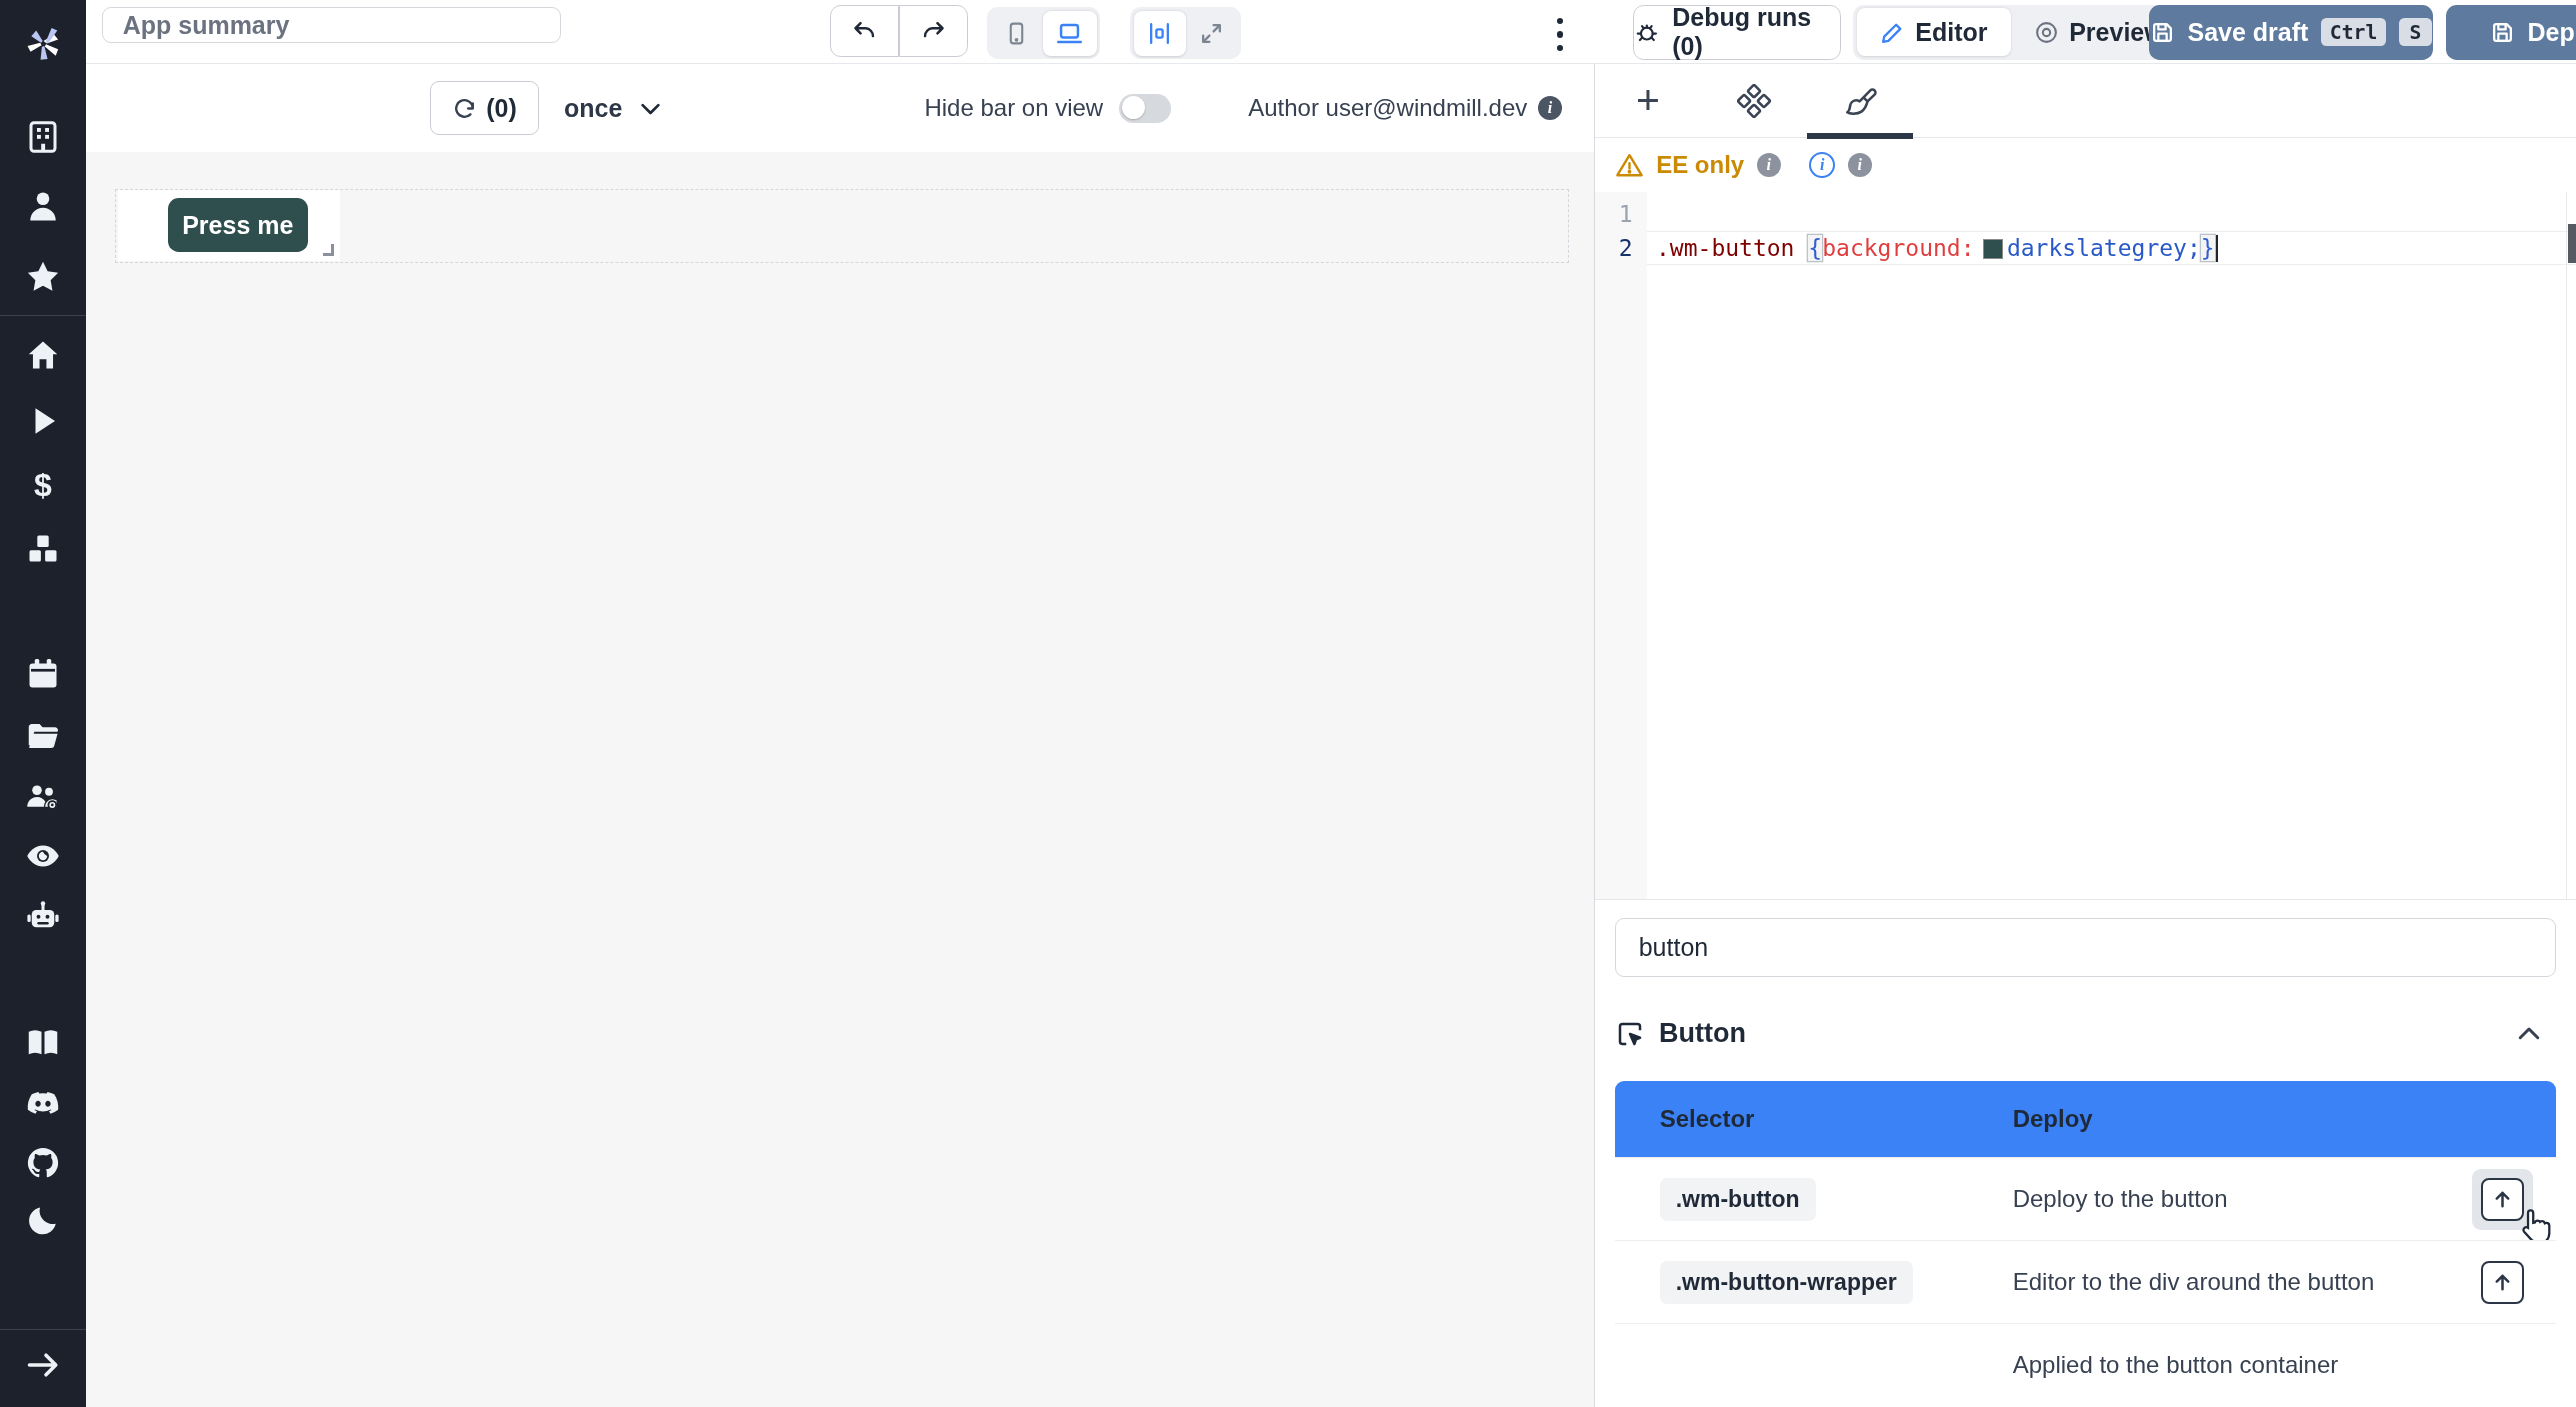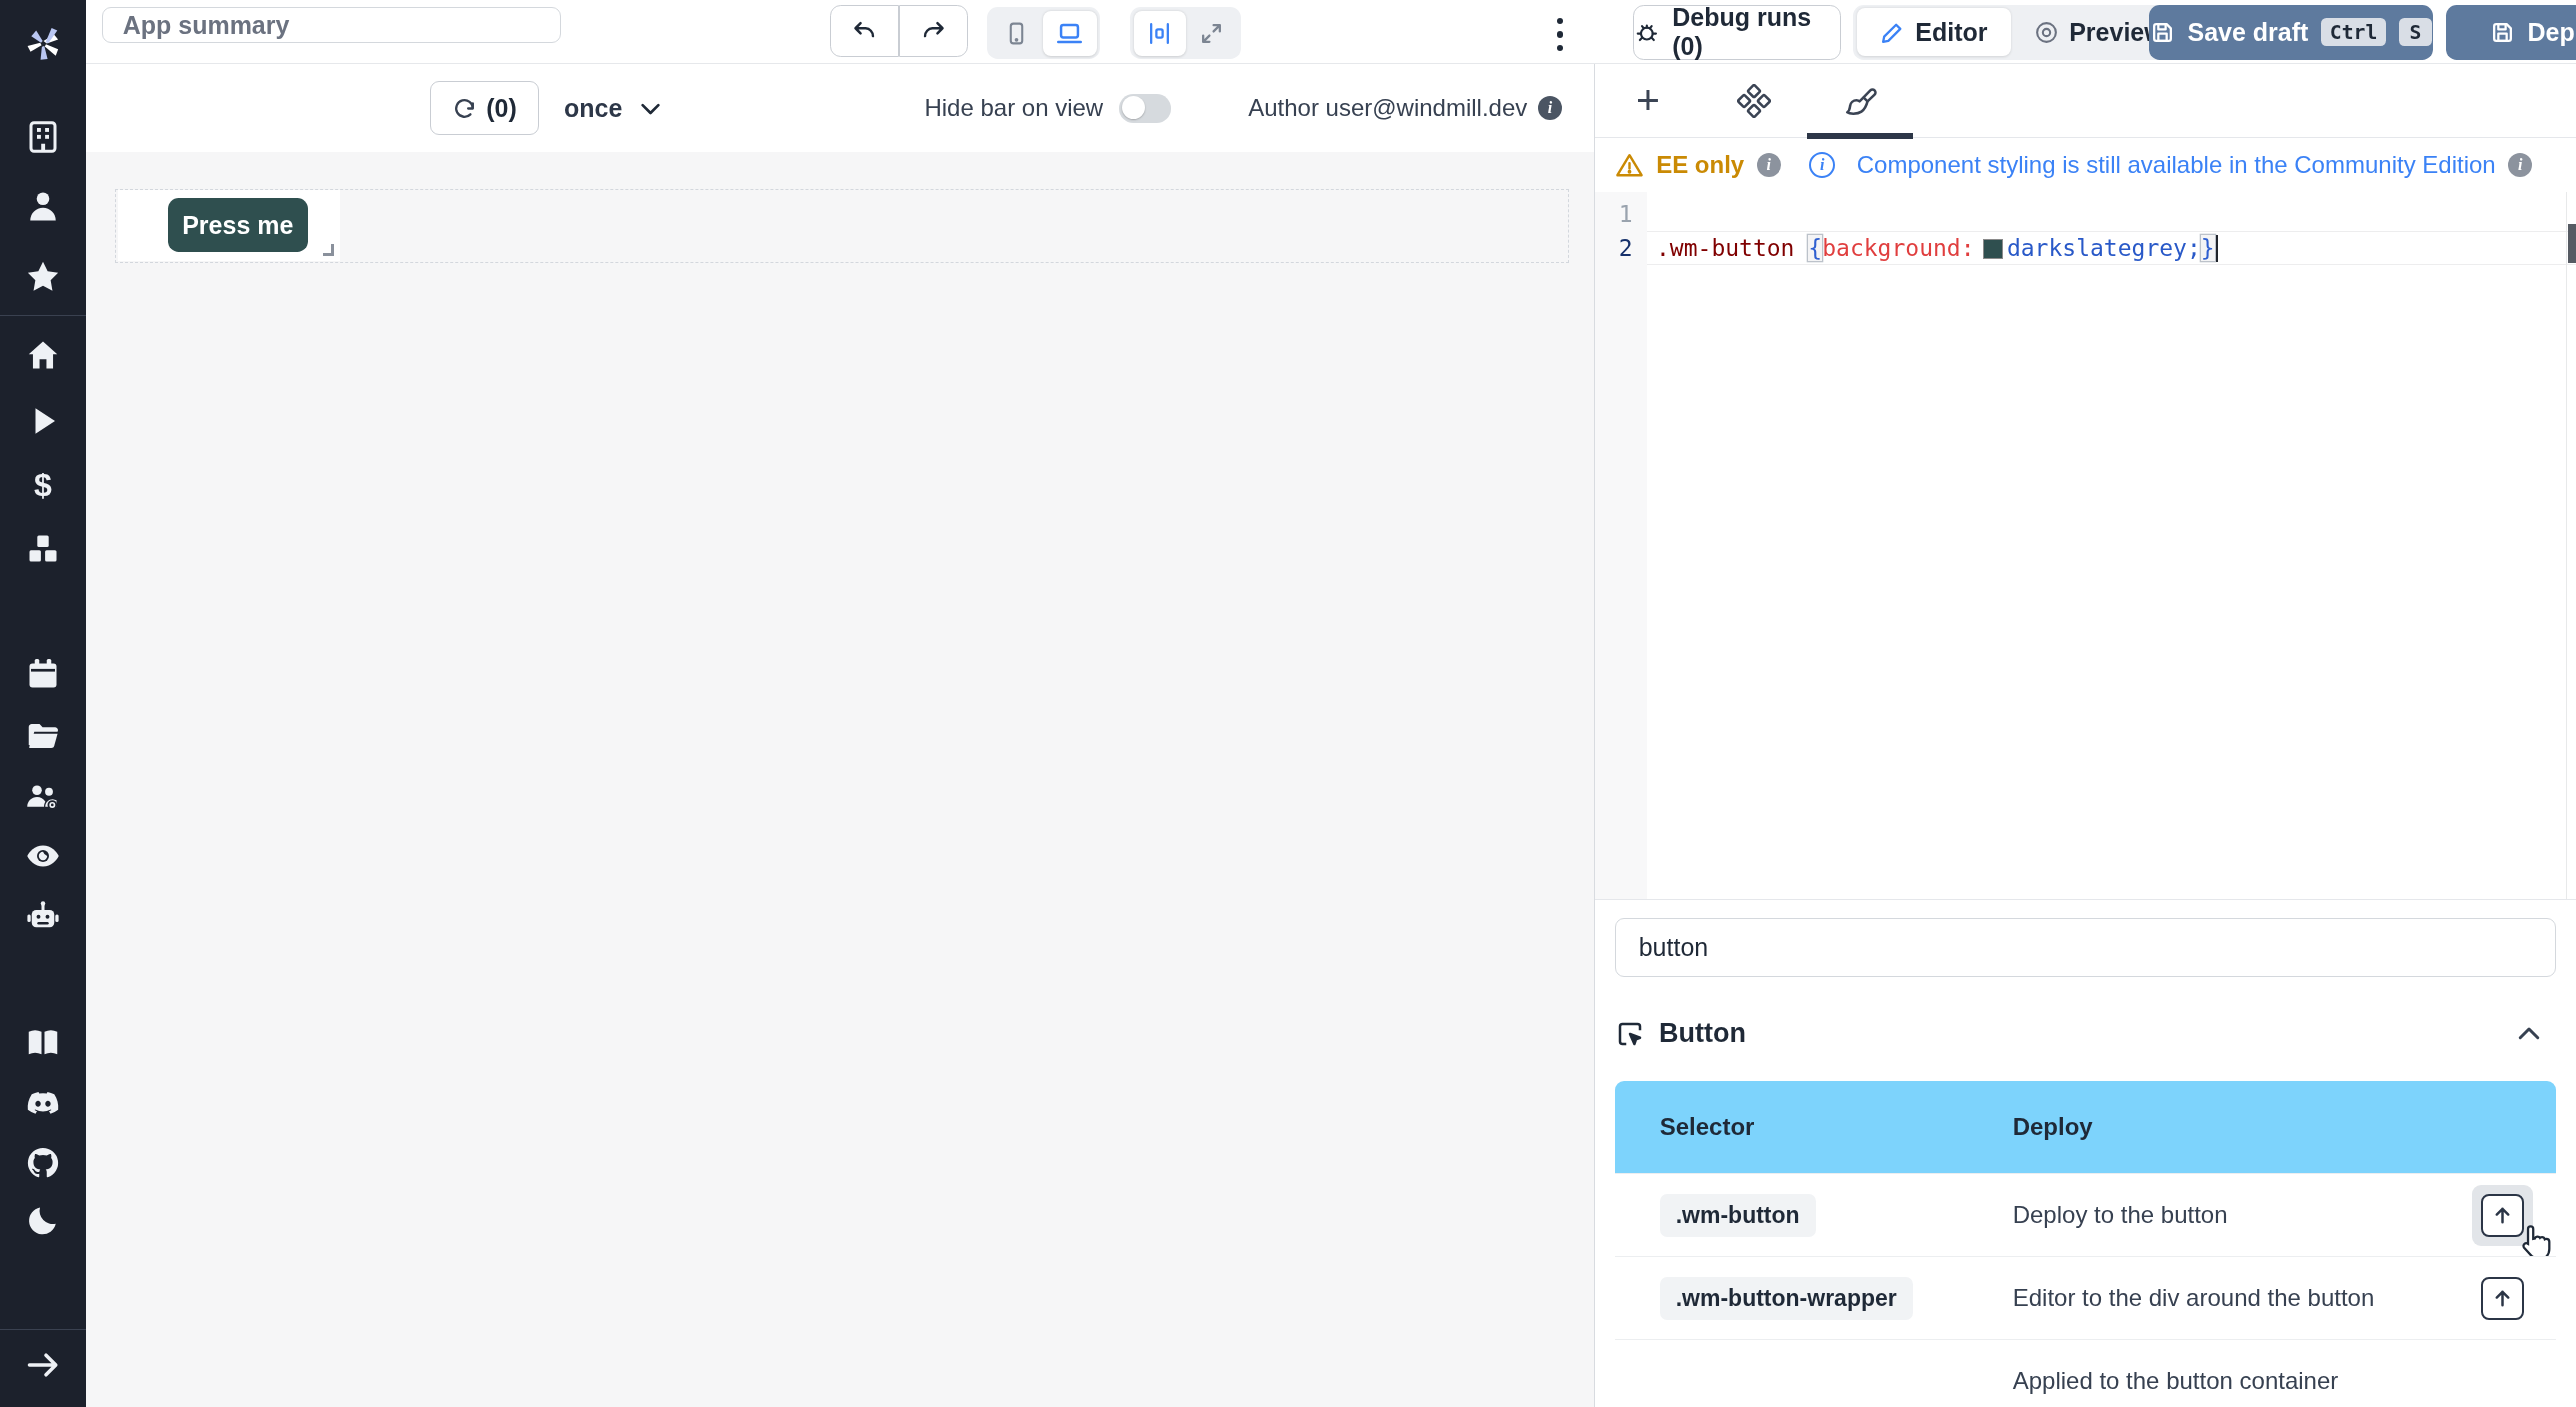--- a/index.html
+++ b/index.html
@@ -109,21 +109,21 @@
     font-size:25px; color:#1f2937; outline:none; font-family:"Liberation Sans", sans-serif; }
   .section { padding:3.6px 19.7px 0; }
   .section-head { display:flex; align-items:center; gap:14.3px; margin-top:19.7px; }
   .section-title { font-size:27px; font-weight:700; color:#1f2937; }
   .chev-up { margin-left:auto; margin-right:12.5px; cursor:pointer; }
   .sel-tabs { margin-top:30px; border-bottom:1.8px solid #e5e7eb; position:relative; }
   .sel-tab { display:inline-block; font-size:24px; color:#374151; padding:0 50px 14.3px 1.8px; cursor:pointer; }
   .sel-tab-underline { position:absolute; left:0; bottom:-1.8px; width:197px; height:5.4px; background:#3b4656; }
 
   table.sel-table { margin-top:32px; width:100%; border-collapse:separate; border-spacing:0; }
-  .sel-table th { background:#7dd3fc; font-size:24px; font-weight:700; color:#1f2937; text-align:left; height:92px; padding-left:45px; }
+  .sel-table th { background:#3b82f6; font-size:24px; font-weight:700; color:#1f2937; text-align:left; height:76px; padding-left:45px; }
   .sel-table th:first-child { border-radius:9px 0 0 0; width:353px; }
   .sel-table th:last-child { border-radius:0 9px 0 0; }
   .sel-table td { border-top:1.8px solid #eceef0; height:83px; padding-left:45px; font-size:24px; color:#374151; background:#fff; }
   .sel-badge { display:inline-block; background:#f1f3f5; border-radius:7.2px; padding:8px 16px; font-size:23px; font-weight:700; color:#1f2937; }
   .td-action { width:116px; padding-left:0 !important; padding-right:23px; text-align:right; position:relative; }
   .up-btn { width:43px; height:43px; border:2.7px solid #2b3546; border-radius:8px; background:#fff;
     display:inline-flex; align-items:center; justify-content:center; cursor:pointer; vertical-align:middle; }
   .hover-wrap { display:inline-flex; align-items:center; justify-content:center; width:61px; height:61px;
     background:#e2e5e9; border-radius:9px; vertical-align:middle; }
   .cursor-overlay { position:absolute; right:1.8px; bottom:-14.3px; pointer-events:none; }
@@ -429,21 +429,20 @@
 
         <div class="ee-row">
           <svg width="29" height="29" viewBox="0 0 24 24" fill="none" stroke="#ca8a04" stroke-width="2" stroke-linejoin="round">
               <path d="M12 3.5L22 20H2z"></path>
               <path d="M12 10v4.5" stroke-linecap="round"></path>
               <circle cx="12" cy="17.2" r="0.6" fill="#ca8a04"></circle>
             </svg>
           <span class="ee-label">EE only</span>
           <span class="info-badge">i</span>
           <span class="info-outline">i</span>
-          <span class="ee-link">Component styling is still available in the Community Edition</span>
           <span class="info-badge">i</span>
         </div>
 
         <div class="editor">
           <div class="gutter">
             <div class="ln">1</div>
             <div class="ln active">2</div>
           </div>
           <div class="code-area">
             <div class="cline">&nbsp;</div>

